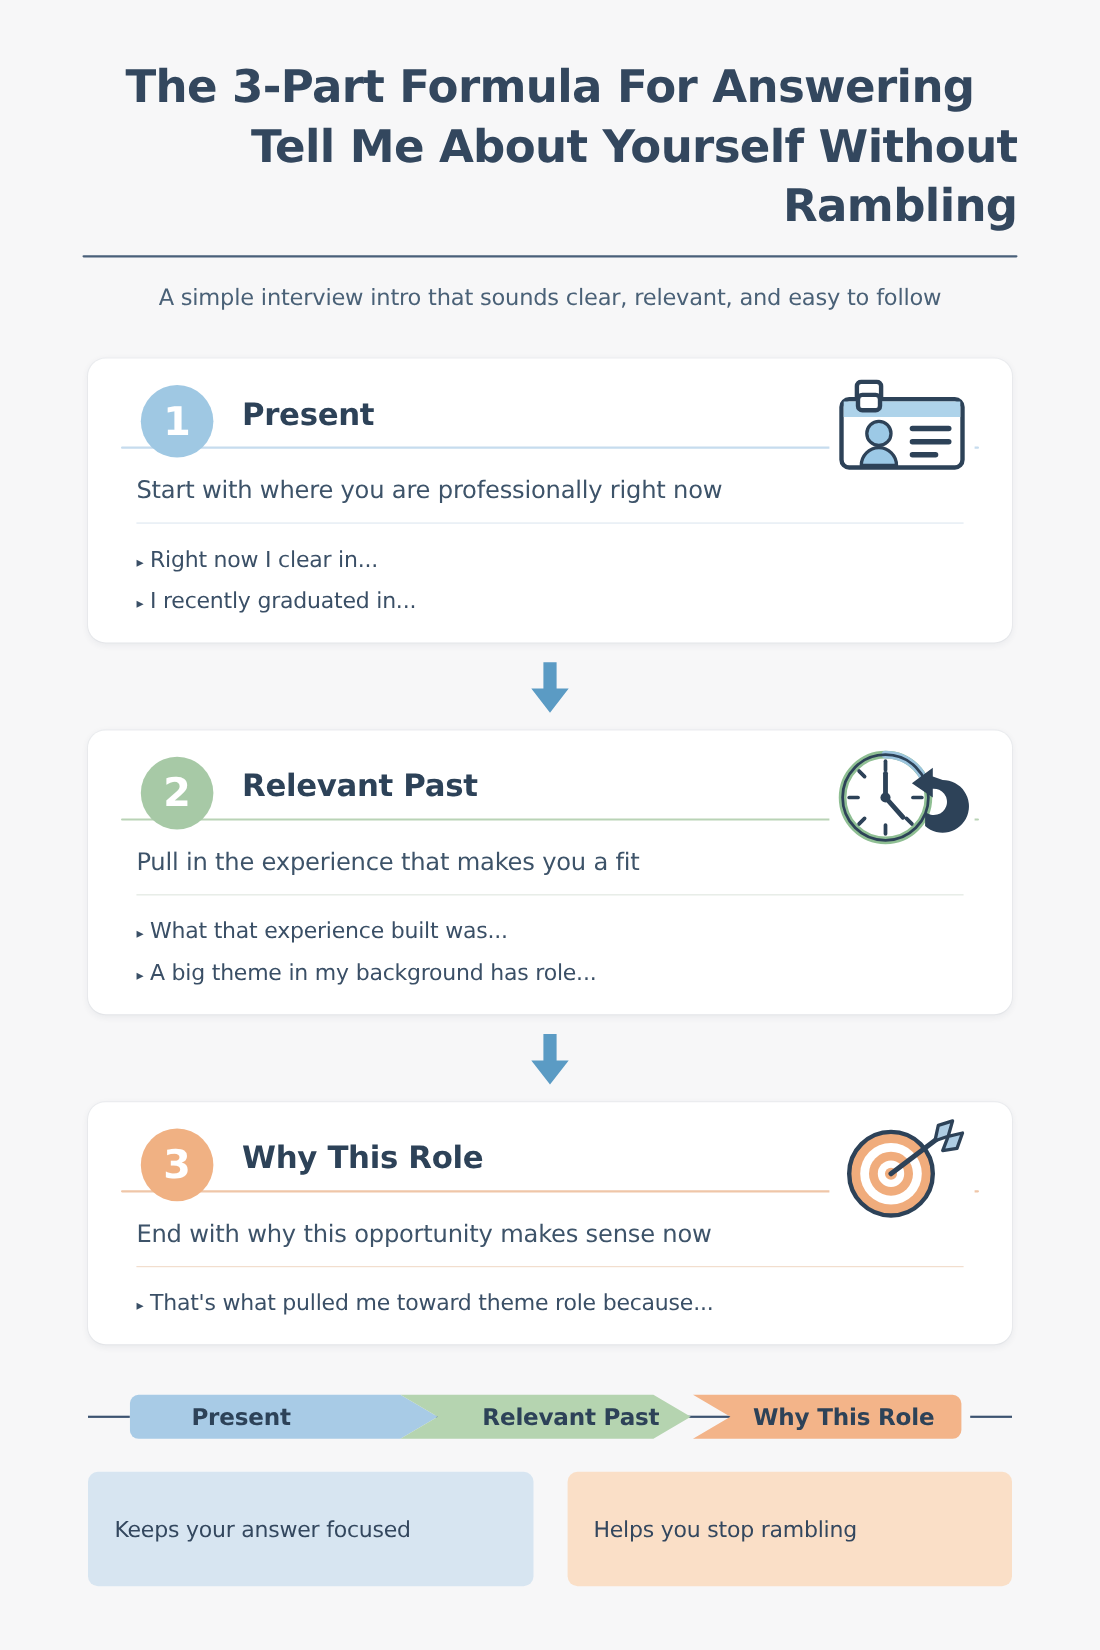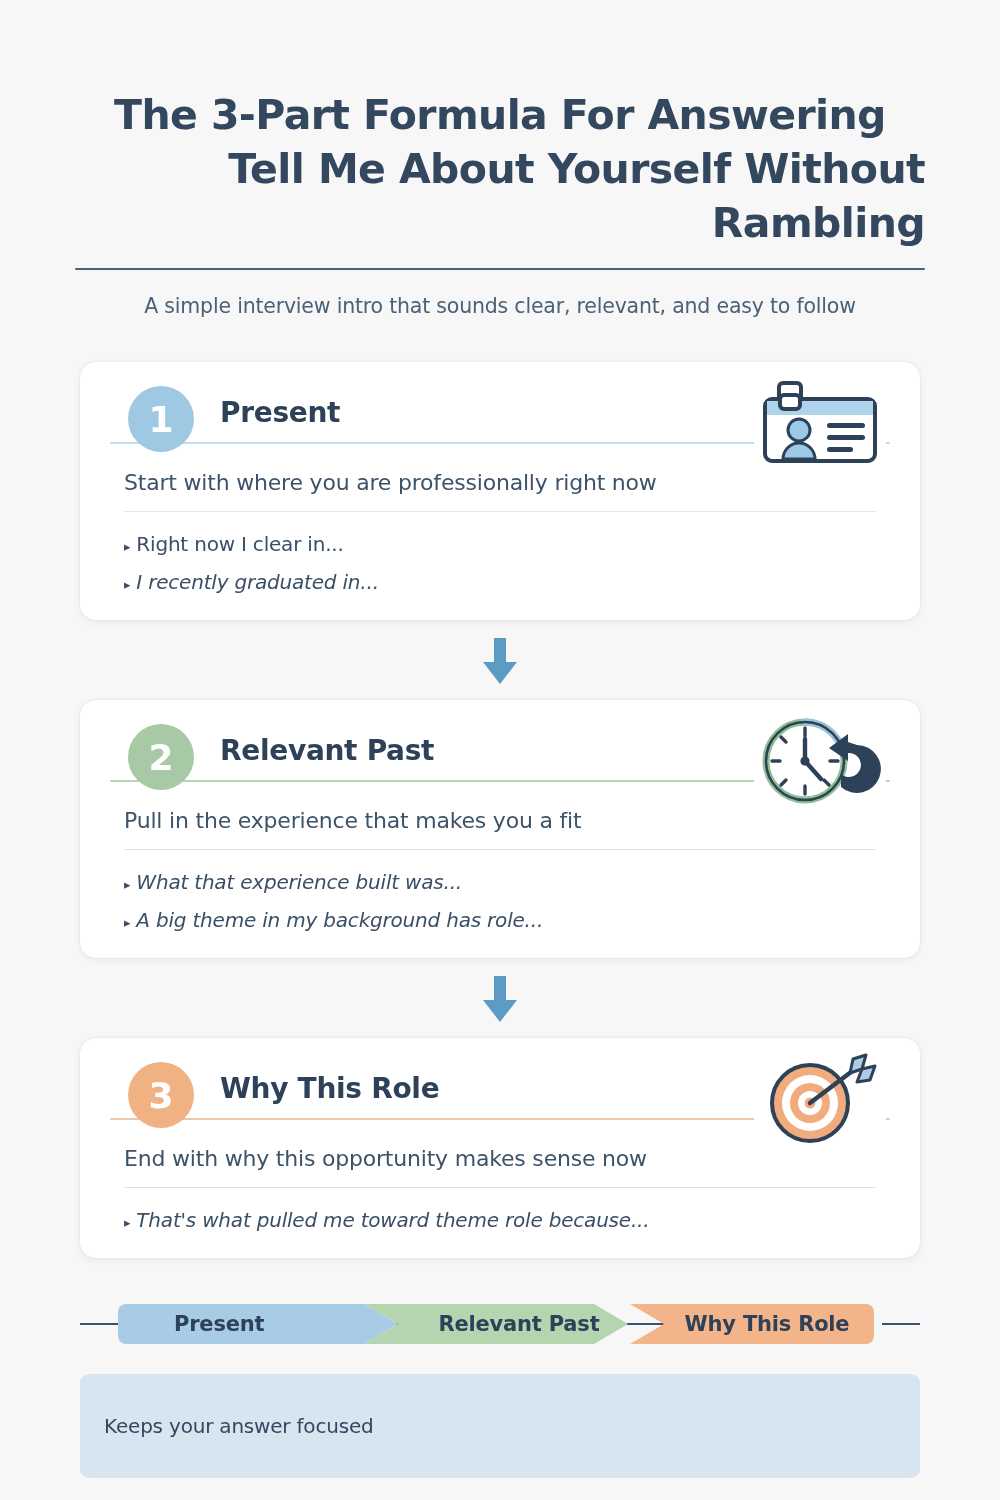--- a/index.html
+++ b/index.html
@@ -12,21 +12,21 @@
     overflow:hidden;
     position:relative;
   }
   .page{
     position:relative;
     width:1000px;height:1500px;
     box-sizing:border-box;
   }
 
   
-  .header{padding:52px 75px 0 75px;margin-top:36px;}
+  .header{padding:52px 75px 0 75px;}
   .title{
     margin:0;
     font-family:"DejaVu Sans", sans-serif;
     font-weight:bold;
     font-size:41px;
     line-height:1.32;
     letter-spacing:-0.6px;
     color:#33475e;
     text-align:center;
   }
@@ -126,21 +126,21 @@
     letter-spacing:-0.2px;
     display:flex;align-items:baseline;gap:6px;
   }
   .bullets li:last-child{margin-bottom:0;}
   .bullets .caret{
     color:#3a4f66;
     font-size:13px;
     line-height:1;
     flex:0 0 auto;
   }
-  .bullets .btxt.italic{font-style:italic;}
+  .bullets .btxt.italic{}
 
   
   .flow-arrow{
     display:flex;justify-content:center;
     padding:14px 0 12px 0;
   }
 
   
   .chevron-wrap{
     position:relative;
@@ -353,15 +353,18 @@
       <div class="chev c3">
         <span>Why This Role</span>
       </div>
     </div>
   </div>
 
   <div class="benefits">
     <div class="benefit" style="background:#d7e5f1">
       <span>Keeps your answer focused</span>
     </div>
+    <div class="benefit" style="background:#fadfc7">
+      <span>Helps you stop rambling</span>
+    </div>
   </div>
 
 </div>
 
 </body></html>

